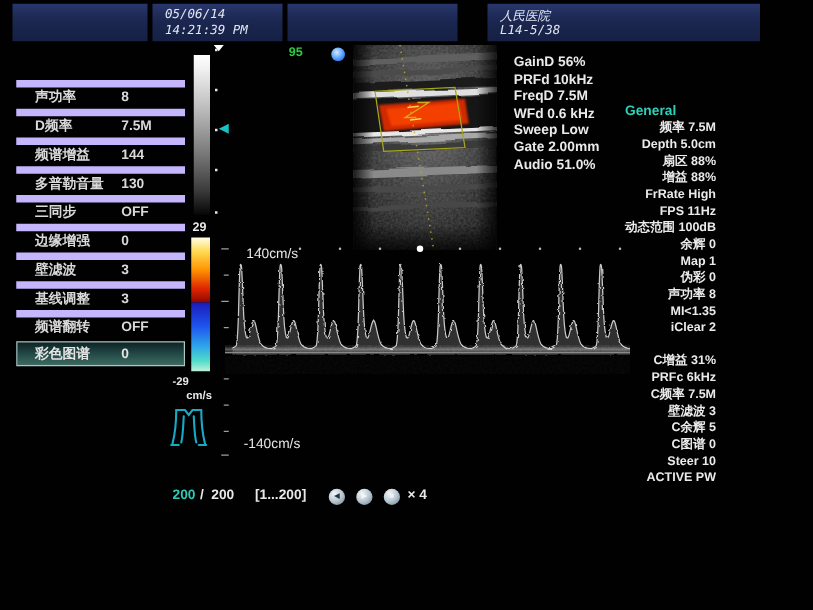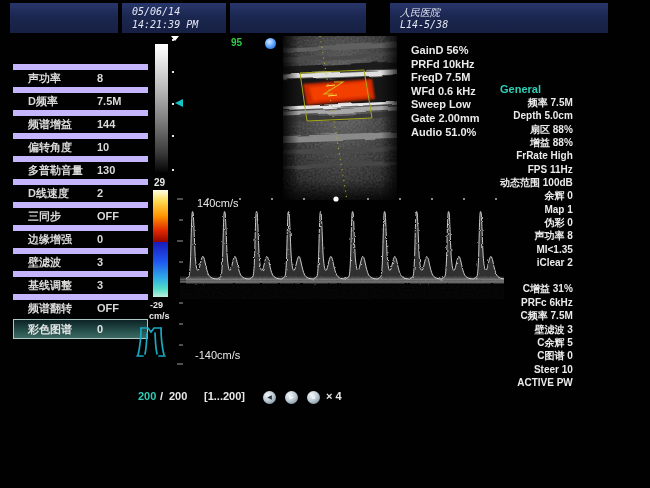--- a/index.html
+++ b/index.html
@@ -55,30 +55,22 @@
     </div>
   <div class="lp-row">
       <span class="lp-label">D频率</span>
       <span class="lp-value">7.5M</span>
     </div>
   <div class="lp-row">
       <span class="lp-label">频谱增益</span>
       <span class="lp-value">144</span>
     </div>
   <div class="lp-row">
-      <span class="lp-label">偏转角度</span>
-      <span class="lp-value">10</span>
-    </div>
-  <div class="lp-row">
       <span class="lp-label">多普勒音量</span>
       <span class="lp-value">130</span>
-    </div>
-  <div class="lp-row">
-      <span class="lp-label">D线速度</span>
-      <span class="lp-value">2</span>
     </div>
   <div class="lp-row">
       <span class="lp-label">三同步</span>
       <span class="lp-value">OFF</span>
     </div>
   <div class="lp-row">
       <span class="lp-label">边缘增强</span>
       <span class="lp-value">0</span>
     </div>
   <div class="lp-row">
@@ -106,21 +98,21 @@
 <div class="dot" style="left:172px;top:103px"></div>
 <div class="dot" style="left:172px;top:135px"></div>
 <div class="dot" style="left:172px;top:169px"></div>
 <svg class="abs" style="left:175px;top:99px" width="9" height="9">
     <polygon points="8,0 8,8 0,4" fill="#17c3c3"></polygon>
   </svg>
 
 <div class="slabel" style="left:154px;top:177px;font-size:10px">29</div>
 <div id="cbar-top"></div>
 <div id="cbar-bot"></div>
-<div class="slabel" style="left:150px;top:300px">-29</div>
+<div class="slabel" style="left:138px;top:300px">-29</div>
 <div class="slabel" style="left:149px;top:311px">cm/s</div>
 
 <svg class="abs" style="left:136px;top:325px" width="30" height="34">
   <g stroke="#18aac2" stroke-width="1.7" fill="none" stroke-linecap="round">
     <path d="M5,3 L12,3 L15,7 L18,3 L25,3"></path>
     <path d="M25,3 C25,13 26,22 28,30"></path>
     <path d="M5,3 C5,13 4,22 2,30"></path>
     <path d="M11,8 C10.5,16 10.5,23 9,29"></path>
     <path d="M19,8 C19.5,16 19.5,23 21,29"></path>
     <path d="M1,31 L7,31"></path>

